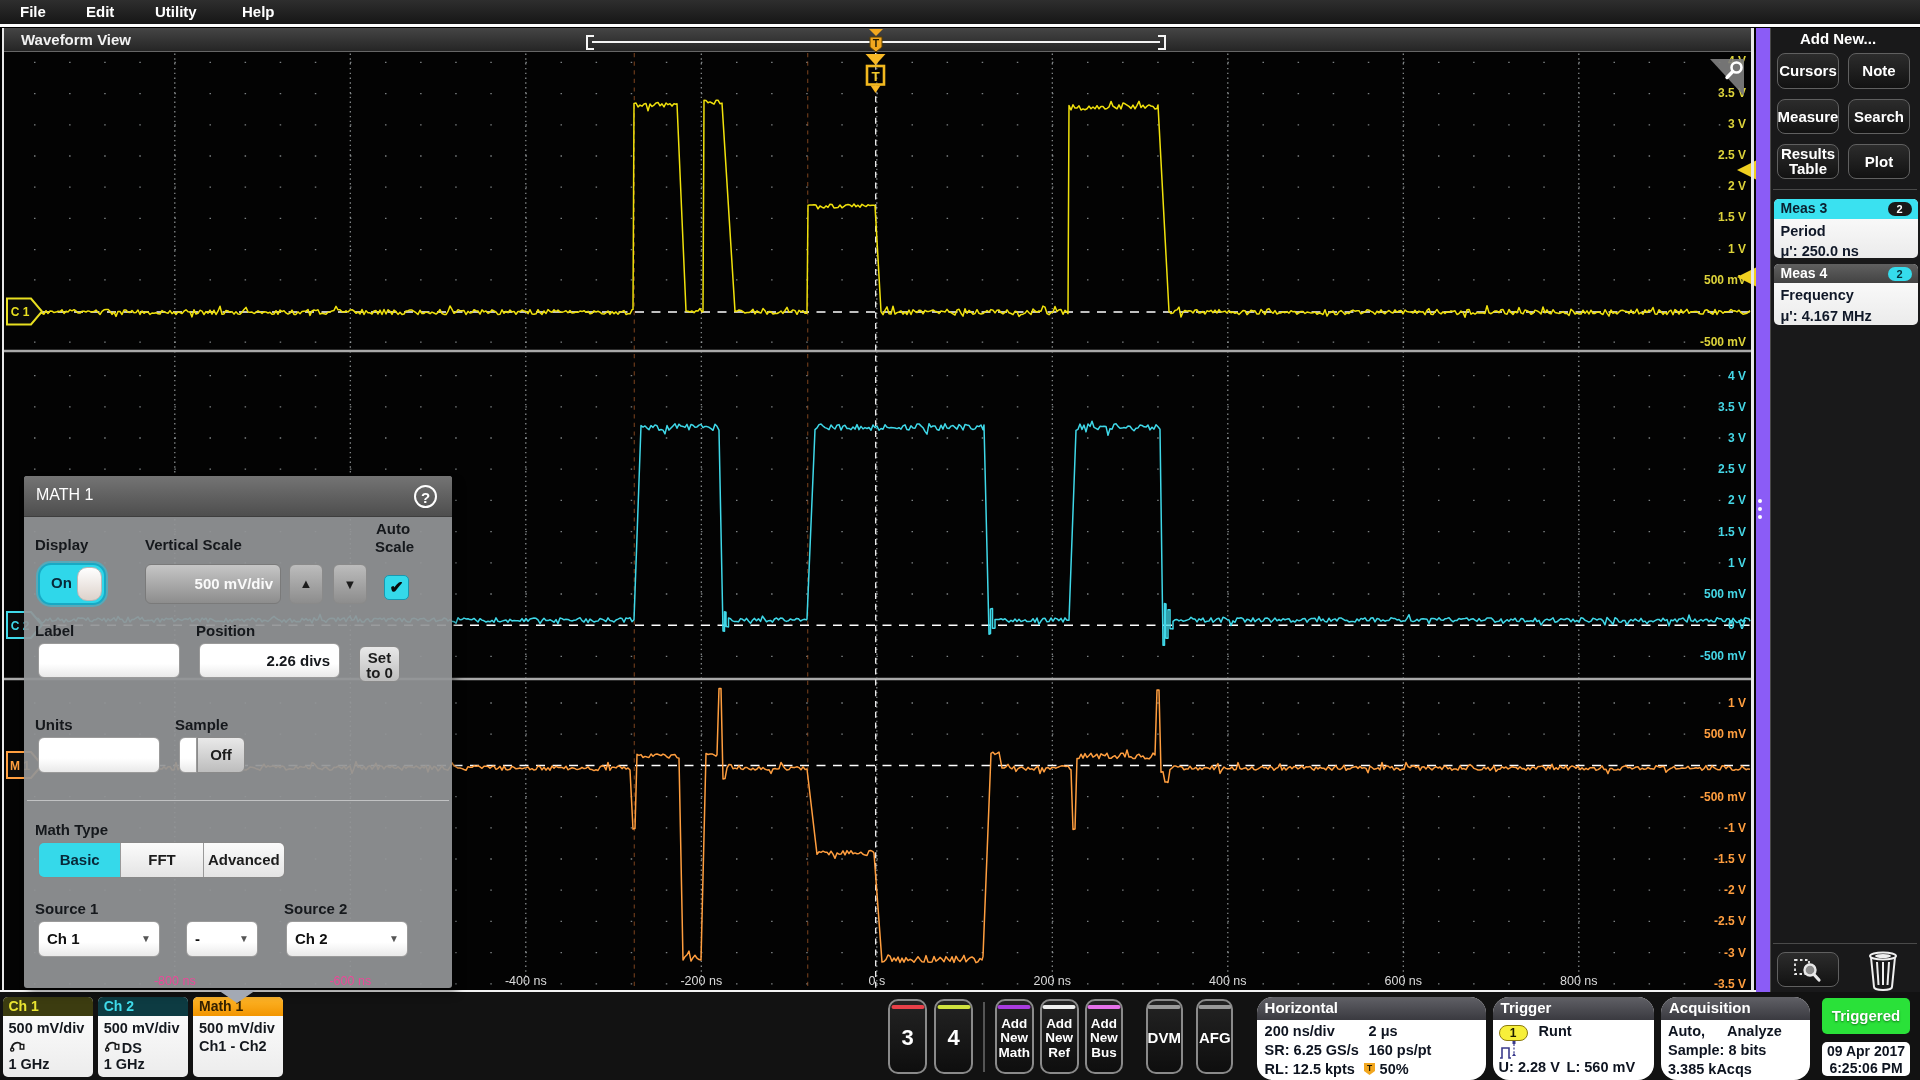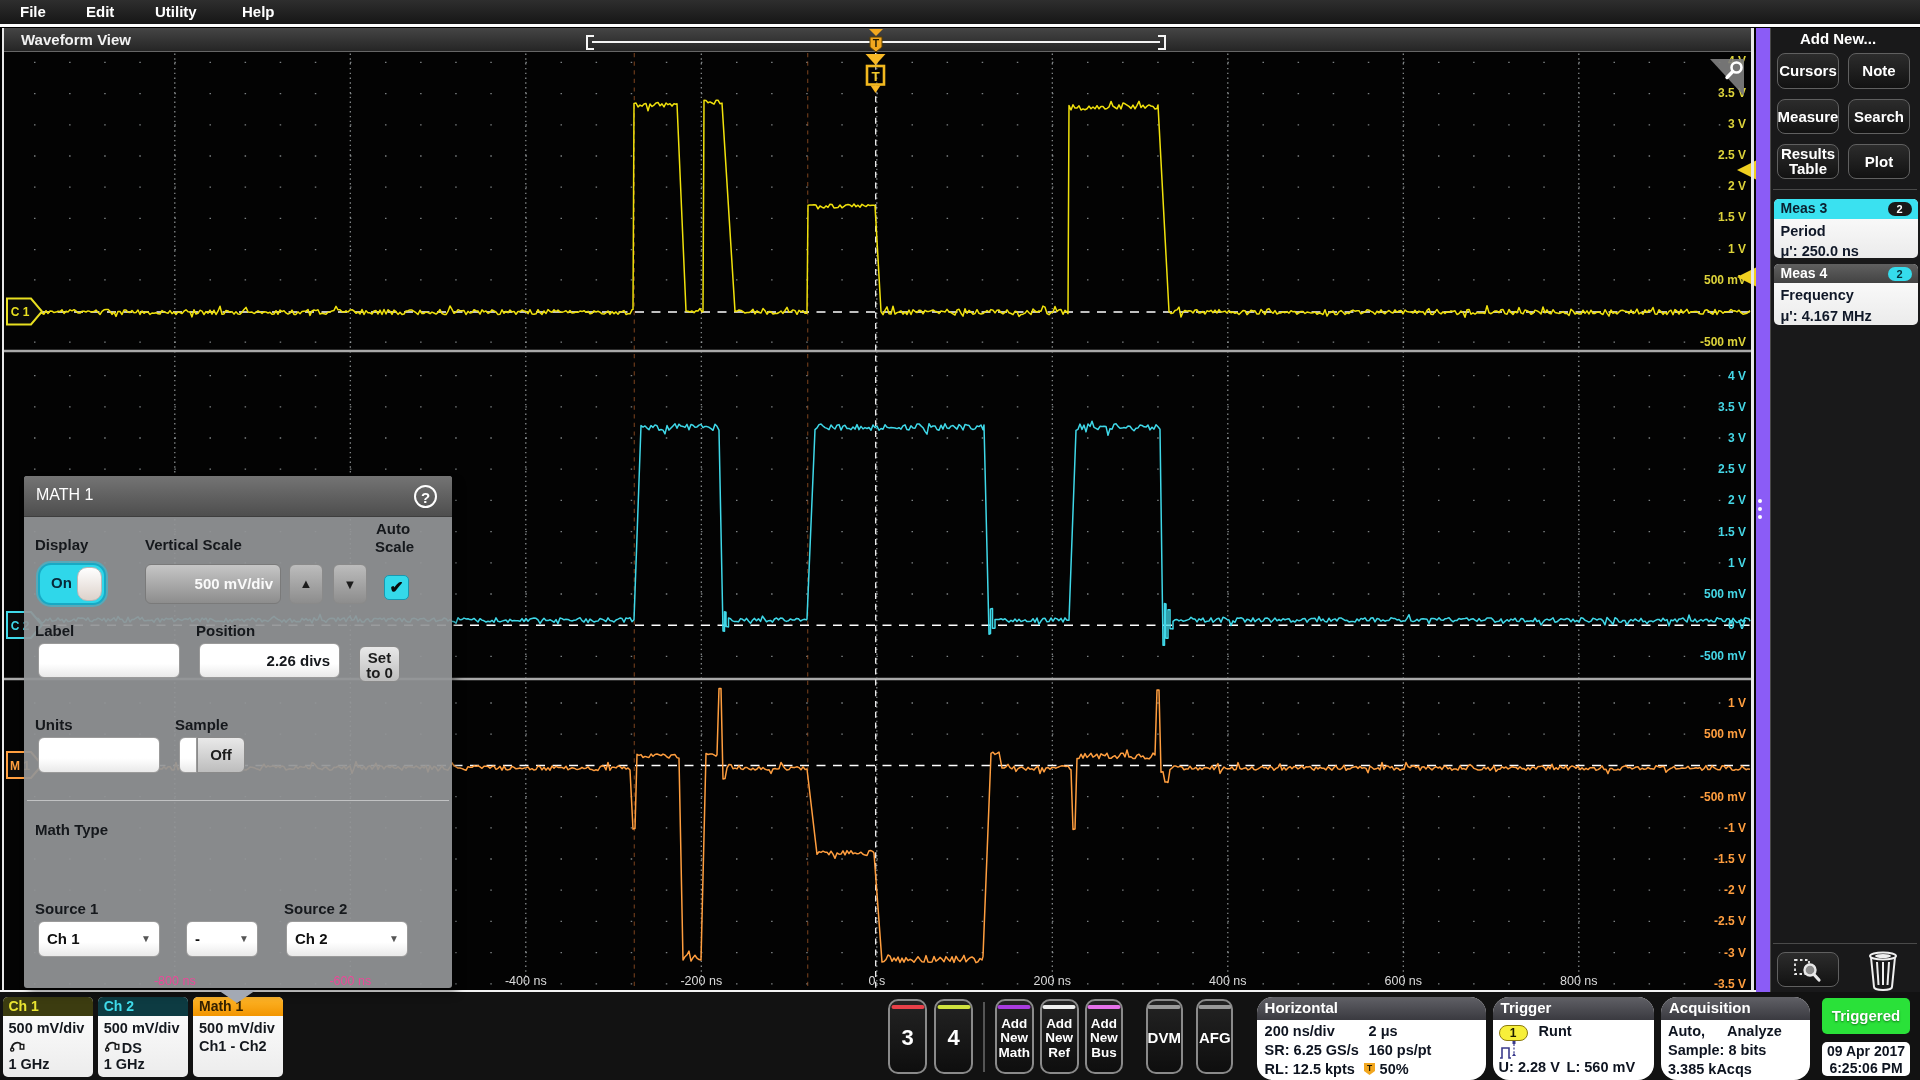--- a/index.html
+++ b/index.html
@@ -333,20 +333,25 @@
     <span class="lbl" style="left:172px;top:146px">Position</span>
     <div class="winput" style="left:175px;top:167px;width:141px;height:35px;color:#15181c;font-size:15px;font-weight:bold;text-align:right;line-height:33px;padding-right:9px">2.26 divs</div>
     <div class="gbtn" style="left:335px;top:170px;width:41px;height:36px;font-size:15px;line-height:15.5px;padding-top:2.5px">Set<br>to 0</div>
     <span class="lbl" style="left:11px;top:240px">Units</span>
     <div class="winput" style="left:14px;top:261px;width:122px;height:36px"></div>
     <span class="lbl" style="left:151px;top:240px">Sample</span>
     <div class="winput" style="left:155px;top:261px;width:18px;height:36px;border-radius:6px 0 0 6px"></div>
     <div class="gbtn" style="left:173px;top:261px;width:48px;height:36px;border-radius:0 6px 6px 0;font-size:15px;line-height:34px">Off</div>
     <div class="abs" style="left:3px;top:324px;width:422px;height:1px;background:rgba(225,225,225,0.65)"></div>
     <span class="lbl" style="left:11px;top:345px">Math Type</span>
+    <div class="abs" style="left:14px;top:366px;width:247px;height:36px;border:1px solid #888;border-radius:6px;display:flex;overflow:hidden">
+      <div style="width:82px;background:#35d9ea;color:#082838;font-size:15px;font-weight:bold;text-align:center;line-height:34px">Basic</div>
+      <div style="width:84px;background:linear-gradient(#fbfbfb,#e4e4e4);border-left:1px solid #999;border-right:1px solid #999;color:#1c1c1c;font-size:15px;font-weight:bold;text-align:center;line-height:34px">FFT</div>
+      <div style="width:81px;background:linear-gradient(#fbfbfb,#e4e4e4);color:#1c1c1c;font-size:15px;font-weight:bold;text-align:center;line-height:34px">Advanced</div>
+    </div>
     <span class="lbl" style="left:11px;top:424px">Source 1</span>
     <div class="winput" style="left:14px;top:445px;width:122px;height:36px;color:#101010;font-size:15px;font-weight:bold;line-height:34px;padding-left:8px">Ch 1<span style="position:absolute;right:8px;top:0;color:#555;font-size:10px">▼</span></div>
     <div class="winput" style="left:162px;top:445px;width:72px;height:36px;color:#101010;font-size:15px;font-weight:bold;line-height:34px;padding-left:8px">-<span style="position:absolute;right:8px;top:0;color:#555;font-size:10px">▼</span></div>
     <span class="lbl" style="left:260px;top:424px">Source 2</span>
     <div class="winput" style="left:262px;top:445px;width:122px;height:36px;color:#101010;font-size:15px;font-weight:bold;line-height:34px;padding-left:8px">Ch 2<span style="position:absolute;right:8px;top:0;color:#555;font-size:10px">▼</span></div>
   </div>
 <div id="arrowdown" class="abs"></div>
 <span class="darktime" style="left:174.8px">-800 ns</span>
 <span class="darktime" style="left:350.3px">-600 ns</span>
 </body></html>

